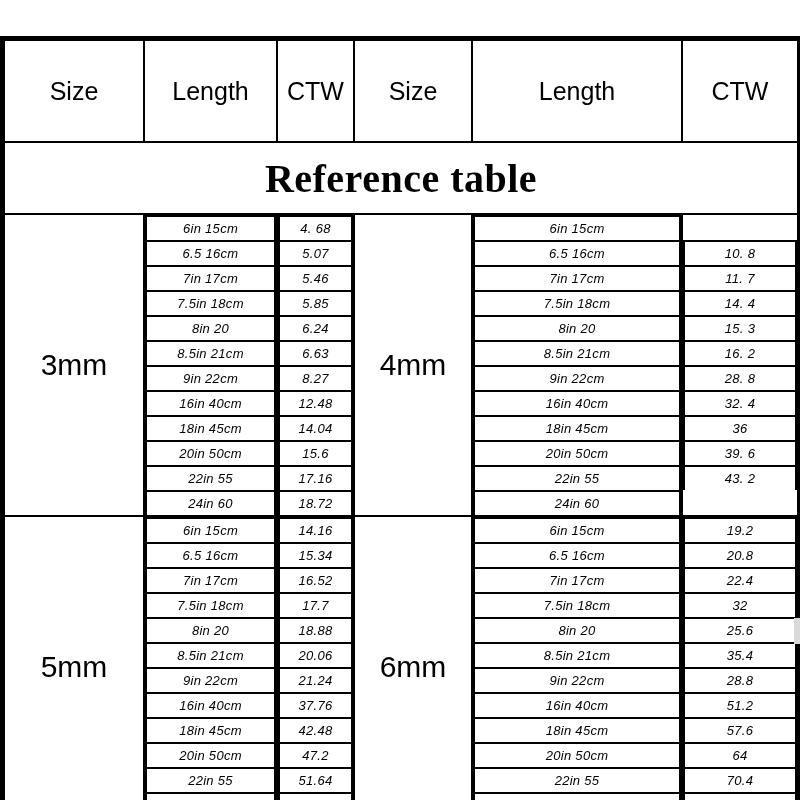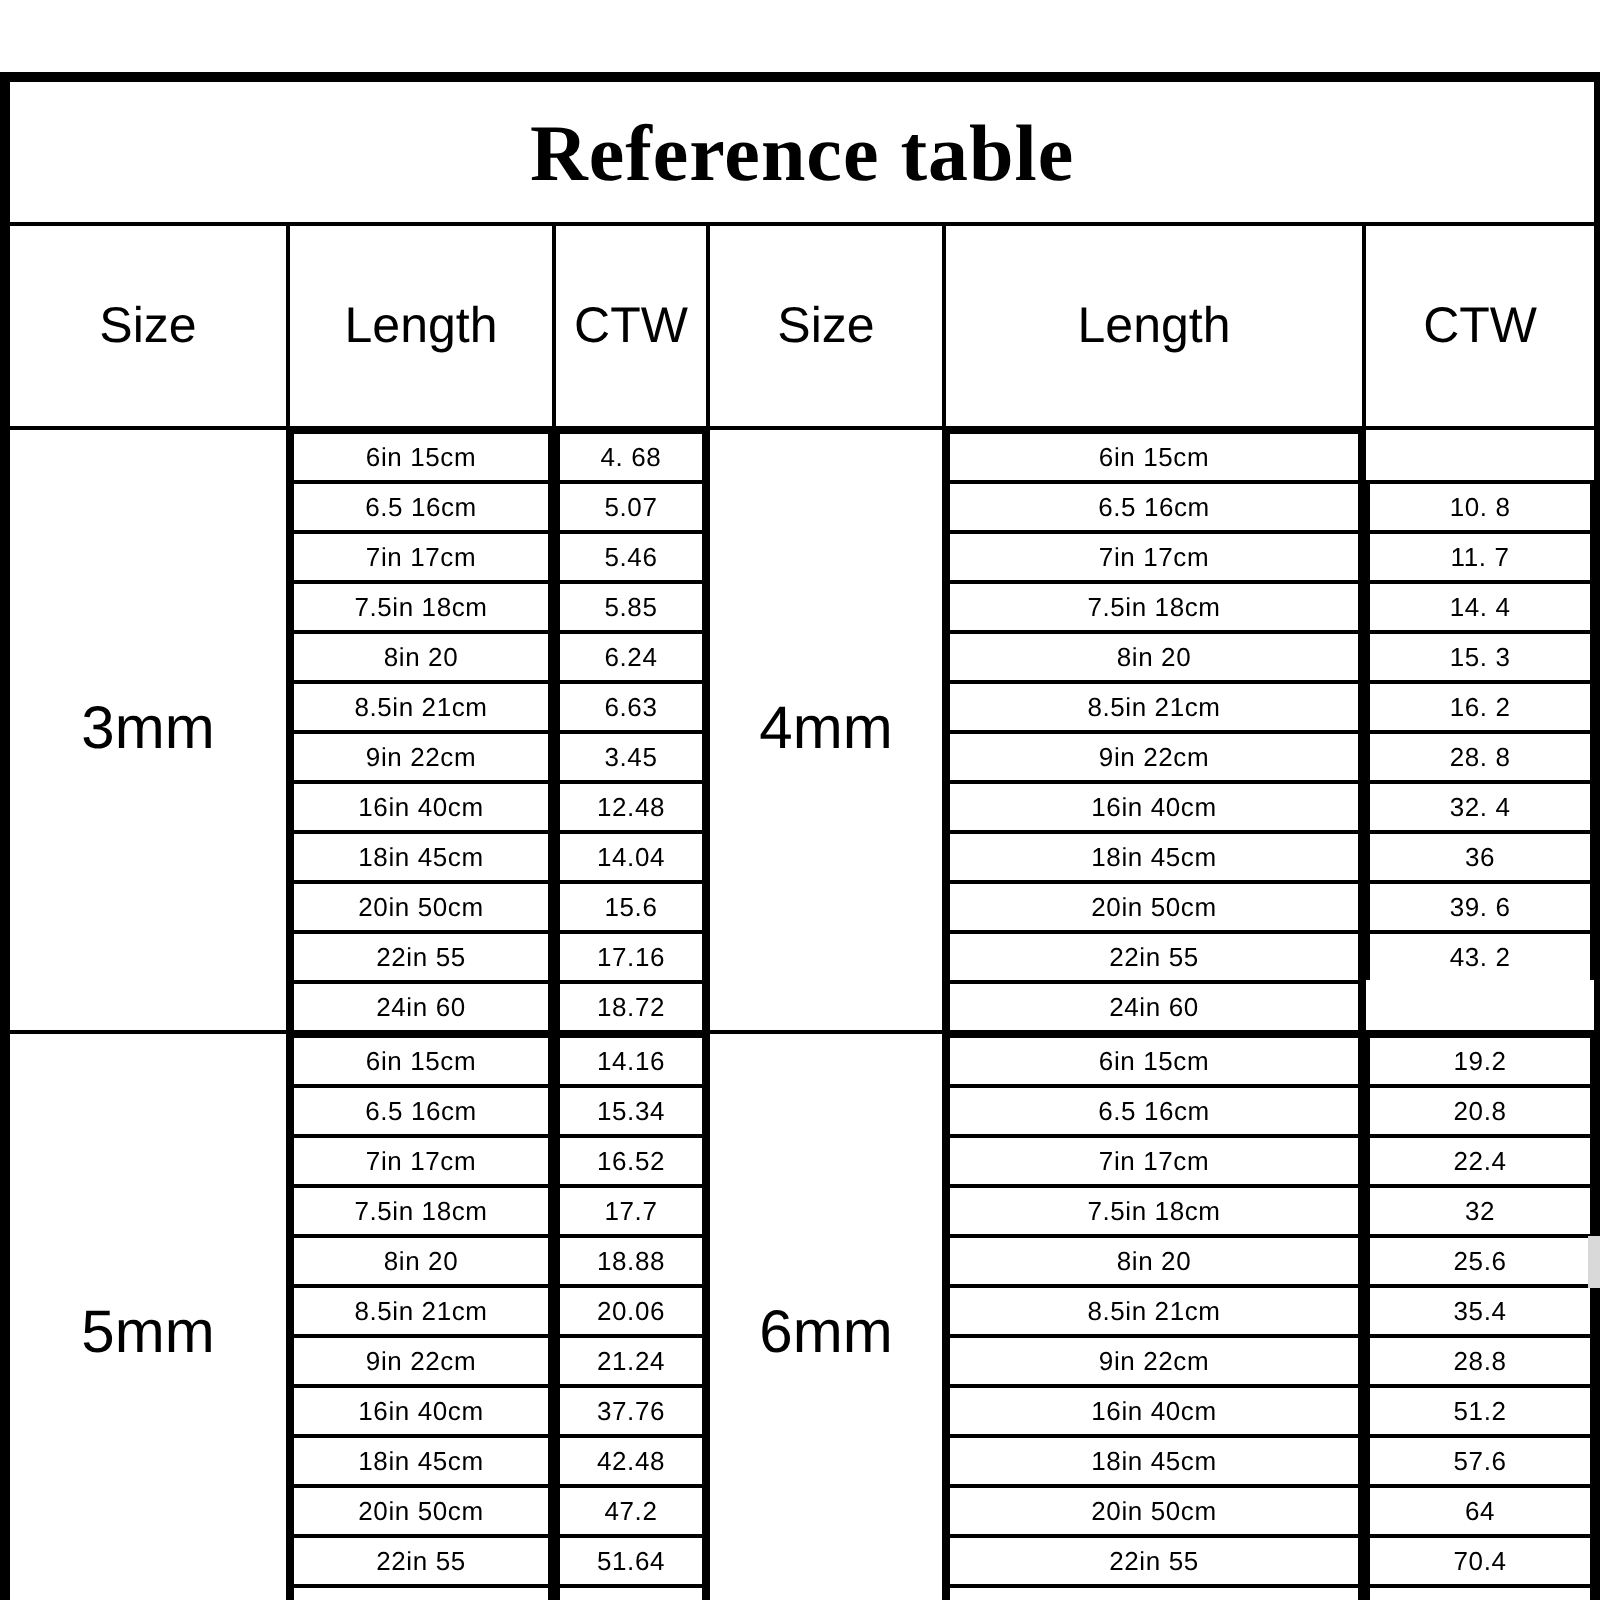--- a/index.html
+++ b/index.html
@@ -79,20 +79,21 @@
     text-align: center;
     color: #000;
     font-family: "Liberation Sans", sans-serif;
     letter-spacing: 0.3px;
   }
   .sub tr:last-child td {
     border-bottom: none;
   }
   .nopad {
     padding: 0 !important;
+    font-style: italic;
   }
   
   col.c-size1 { width: 140px; }
   col.c-len1  { width: 133px; }
   col.c-ctw1  { width: 77px; }
   col.c-size2 { width: 118px; }
   col.c-len2  { width: 210px; }
   col.c-ctw2  { width: 116px; }
   
   .edge-nib {
@@ -117,33 +118,33 @@
         <col class="c-size1">
         <col class="c-len1">
         <col class="c-ctw1">
         <col class="c-size2">
         <col class="c-len2">
         <col class="c-ctw2">
       </colgroup>
 
       <tbody>
           <tr>
-        <td class="title-cell" colspan="6">Reference table</td>
-      </tr>
-
-      <tr>
         <td class="head-cell">Size</td>
         <td class="head-cell">Length</td>
         <td class="head-cell">CTW</td>
         <td class="head-cell">Size</td>
         <td class="head-cell">Length</td>
         <td class="head-cell">CTW</td>
       </tr>
 
       <tr>
+        <td class="title-cell" colspan="6">Reference table</td>
+      </tr>
+
+      <tr>
         <td class="size-cell">3mm</td>
         <td class="nopad">
           <table class="sub">
             <tbody>
                   <tr>
                     <td>6in 15cm</td>
                   </tr>
             <tr>
                     <td>6.5 16cm</td>
                   </tr>
@@ -195,21 +196,21 @@
             <tr>
                     <td>5.85</td>
                   </tr>
             <tr>
                     <td>6.24</td>
                   </tr>
             <tr>
                     <td>6.63</td>
                   </tr>
             <tr>
-                    <td>3.45</td>
+                    <td>8.27</td>
                   </tr>
             <tr>
                     <td>12.48</td>
                   </tr>
             <tr>
                     <td>14.04</td>
                   </tr>
             <tr>
                     <td>15.6</td>
                   </tr>

